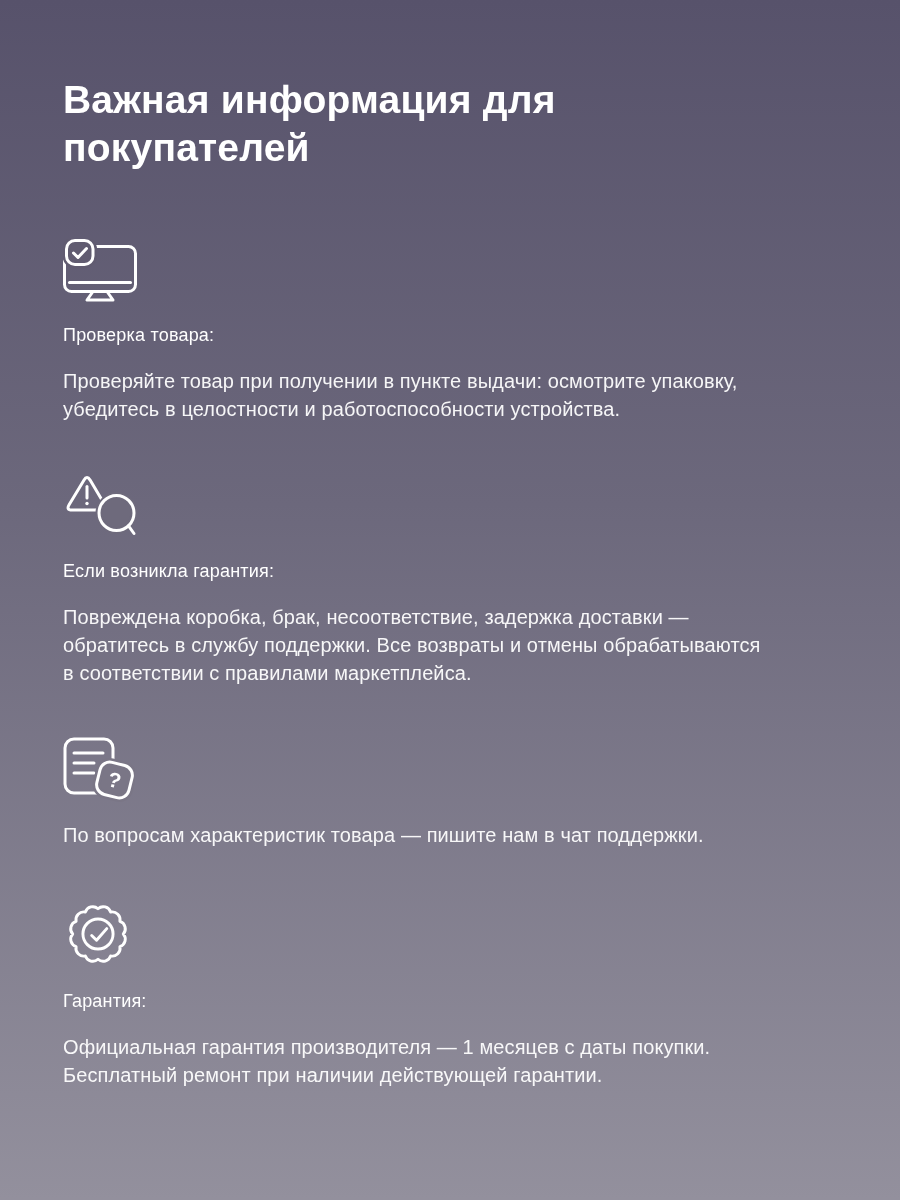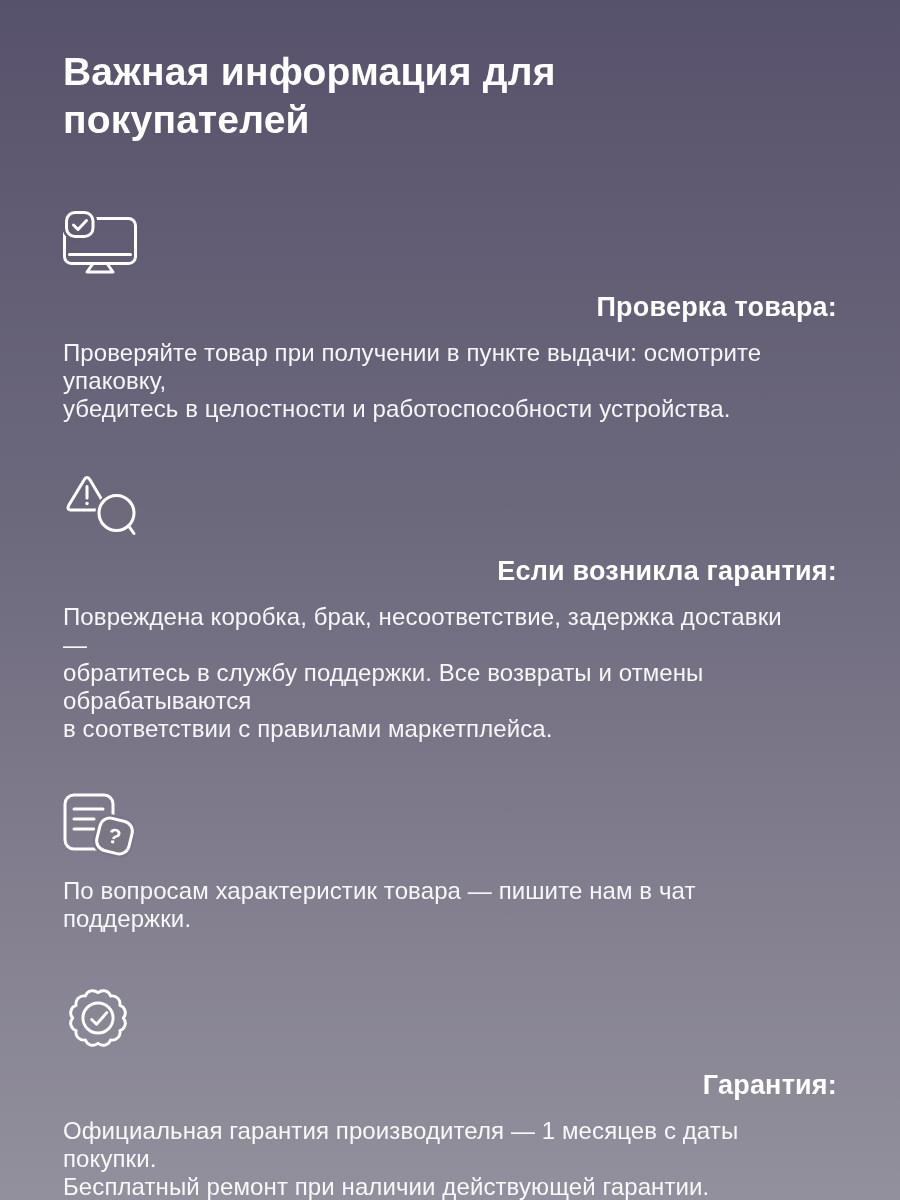--- a/index.html
+++ b/index.html
@@ -6,47 +6,46 @@
   body{
     width:900px;height:1200px;
     font-family:"Liberation Sans",sans-serif;
     background:linear-gradient(180deg,#57526b 0%,#6c687c 42%,#93909d 100%);
     overflow:hidden;
     -webkit-font-smoothing:antialiased;
   }
   .card{
     box-sizing:border-box;
     width:900px;height:1200px;
-    padding:48px 63px 0 63px;
+    padding:76px 63px 0 63px;
   }
   .page-title{
     color:#ffffff;
     font-size:39px;
     line-height:1.22;
     font-weight:700;
     letter-spacing:.2px;
     white-space:pre-line;
     margin:0 0 68px 0;
   }
   .section{margin-top:50px;}
   .section:first-of-type{margin-top:0;}
   .icon-wrap{display:block;margin-bottom:16px;}
   .icon-wrap svg{display:block;}
   .section-heading{
     color:#ffffff;
-    font-size:27px;
+    font-size:18px;
     line-height:32px;
-    font-weight:700;
+    font-weight:400;
     margin:0 0 16px 0;
     letter-spacing:.2px;
-    text-align:right;
   }
   .section-body{
     color:rgba(255,255,255,0.94);
-    font-size:24px;
+    font-size:20px;
     line-height:28px;
     font-weight:400;
     margin:0;
     white-space:pre-line;
     max-width:740px;
     letter-spacing:.1px;
   }
   .stroke{fill:none;stroke:#ffffff;stroke-width:3;stroke-linecap:round;stroke-linejoin:round;}
 </style>
 </head>

